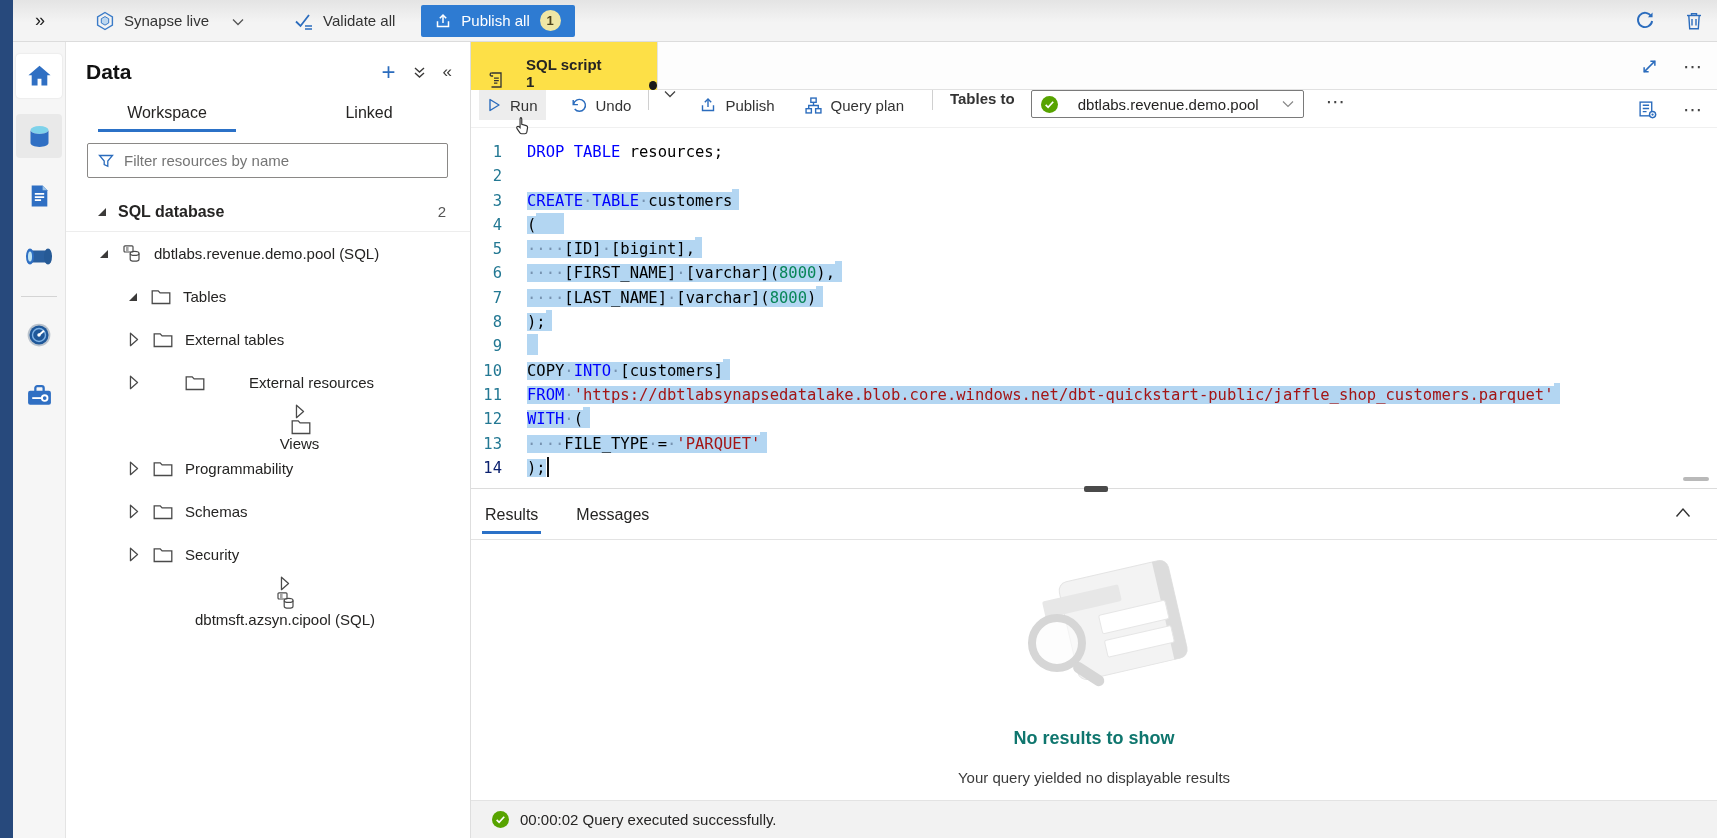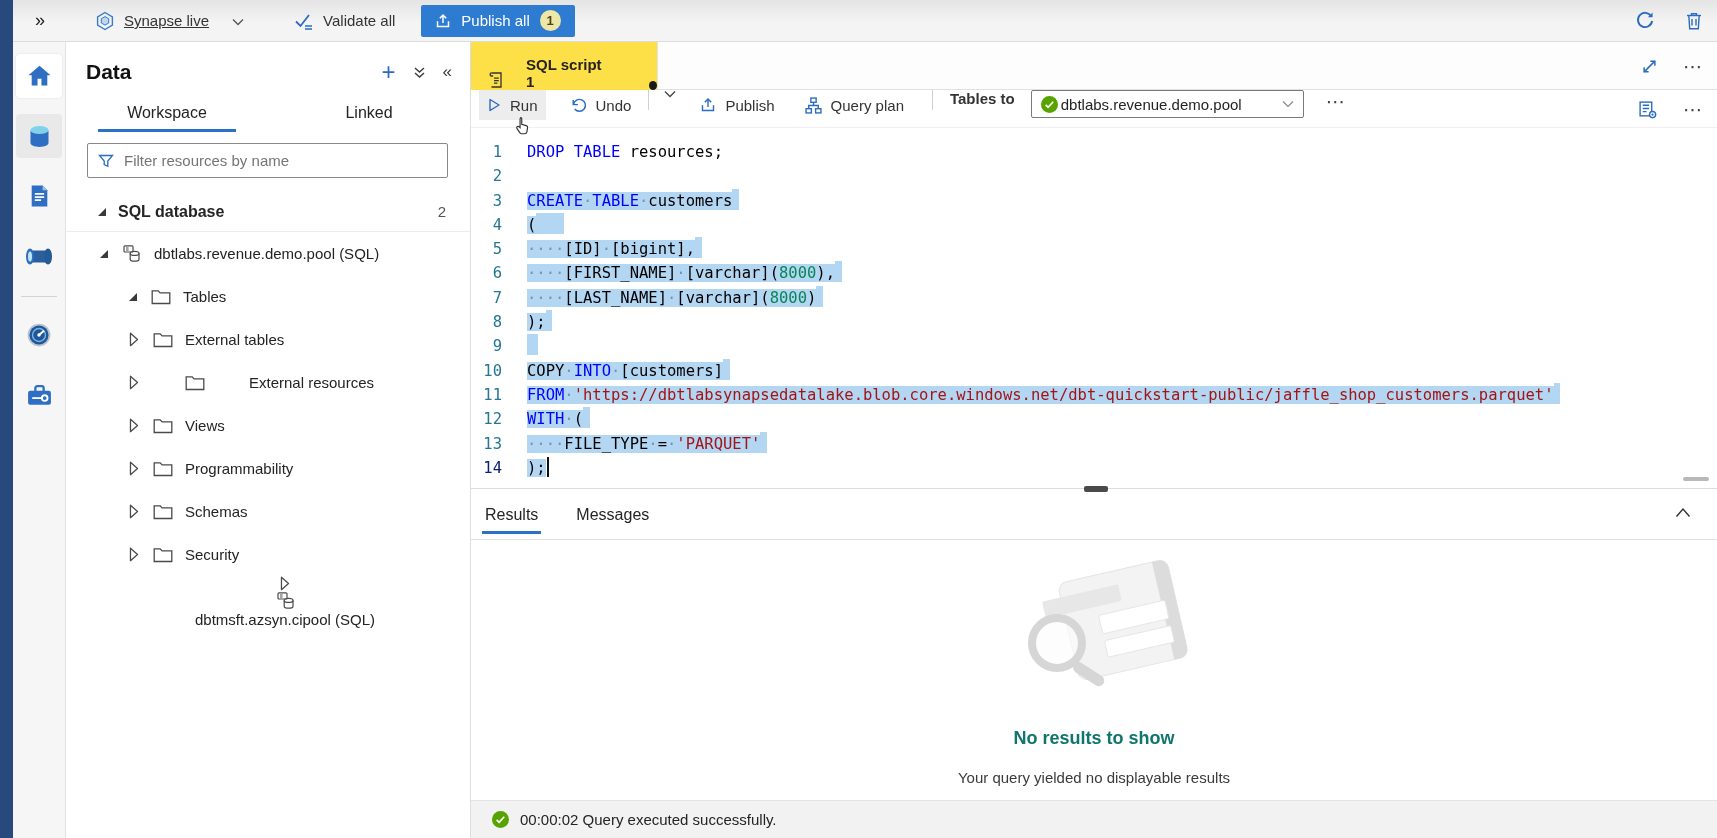--- a/index.html
+++ b/index.html
@@ -8,21 +8,21 @@
 
   
   .navy-stripe { position:absolute; left:0; top:0; width:13px; height:838px; background:#27497c; }
 
   
   .topbar { position:absolute; left:13px; top:0; right:0; height:42px;
     background:linear-gradient(#e4e4e4,#f4f4f4 55%); border-bottom:1px solid #dcdcdc;
     display:flex; align-items:center; font-size:15px; color:#333; }
   .expand-rail { width:52px; text-align:center; font-size:18px; color:#222; cursor:pointer; letter-spacing:-2px; }
   .tb-item { display:flex; align-items:center; gap:9px; padding:0 12px; height:32px; cursor:pointer; }
-  .mode-picker { margin-left:18px;text-decoration:underline; }
+  .mode-picker { margin-left:18px; }
   .mode-chevron { margin-left:14px; }
   .validate { margin-left:26px; }
   .publish-btn { margin-left:14px; display:flex; align-items:center; gap:10px; height:32px; padding:0 14px;
     background:var(--publish-blue); color:#fff; border:none; border-radius:2px; font-size:15px; cursor:pointer; }
   .publish-badge { width:21px; height:21px; border-radius:50%; background:var(--badge-bg); color:#4d431c;
     font-size:13px; font-weight:bold; display:flex; align-items:center; justify-content:center; }
   .topbar-right { position:absolute; right:0; top:0; height:42px; display:flex; align-items:center; gap:30px; padding-right:14px; }
   .topbar-right .icon-btn { cursor:pointer; display:flex; }
 
   
@@ -67,21 +67,21 @@
   .dirty-dot { width:9px; height:9px; border-radius:50%; background:#1a1a1a; margin-left:24px; }
   .tabbar-right { position:absolute; right:14px; top:0; height:48px; display:flex; align-items:center; gap:26px; }
 
   .toolbar { position:absolute; left:0; right:0; top:48px; height:38px; display:flex; 
     font-size:15px; color:#333; border-bottom:1px solid #f0f0f0; background:#fff; }
   .tbtn { display:flex; align-items:center; gap:9px; cursor:pointer; height:30px; padding:0 8px; }
   .tbtn.hover { background:#ededed; margin-left:8px; }
   .v-div { width:1px; height:20px; background:#d0d0d0; margin:0 9px; }
   .connect-label { font-weight:bold; margin:0 16px 0 8px; cursor:default; }
   .pool-select { width:273px; height:28px; border:1px solid #7a7a7a; border-radius:2px; background:#fff;
-    display:flex; align-items:center; gap:3px; padding:0 9px; cursor:pointer; }
+    display:flex; align-items:center; gap:20px; padding:0 9px; cursor:pointer; }
   .pool-select .val { flex:1; font-size:15px; color:#252423; white-space:nowrap; overflow:hidden; }
   .dots { font-size:19px; color:#444; letter-spacing:1px; cursor:pointer; }
   .toolbar .dots.mid { margin-left:22px; }
   .toolbar-right { position:absolute; right:14px; top:0; height:38px; display:flex; align-items:center; gap:26px; }
   .hand-cursor { position:absolute; left:44px; top:26px; z-index:5; pointer-events:none; }
 
   
   .editor { position:absolute; left:0; right:0; top:86px; height:361px; background:#fff; overflow:hidden;
     font-family:"DejaVu Sans Mono",monospace; font-size:15.5px; padding-top:12px; }
   .cl { display:flex; line-height:24.3px; white-space:pre; }
@@ -309,21 +309,21 @@
                 <path d="M1.2 1.2v11.6l6.6-5.8z" fill="#fff" stroke="#4a4a4a" stroke-width="1.2" stroke-linejoin="round"></path>
               </svg>
             </span>
             <span class="ticon">
               <svg width="20" height="16" viewBox="0 0 20 16" fill="none" stroke="#4a4a4a" stroke-width="1.3">
                 <path d="M1.2 14.5V1.8h6l1.9 2.1h9.7v10.6z"></path>
               </svg>
             </span>
             <span class="tree-label">External resources</span>
           </div>
-          <div class="tree-row" style="padding-left: 63px;">
+          <div class="tree-row" style="padding-left: 63px; flex-direction: column;">
             <span style="display: flex;">
               <svg width="10" height="15" viewBox="0 0 9 14">
                 <path d="M1.2 1.2v11.6l6.6-5.8z" fill="#fff" stroke="#4a4a4a" stroke-width="1.2" stroke-linejoin="round"></path>
               </svg>
             </span>
             <span class="ticon">
               <svg width="20" height="16" viewBox="0 0 20 16" fill="none" stroke="#4a4a4a" stroke-width="1.3">
                 <path d="M1.2 14.5V1.8h6l1.9 2.1h9.7v10.6z"></path>
               </svg>
             </span>

